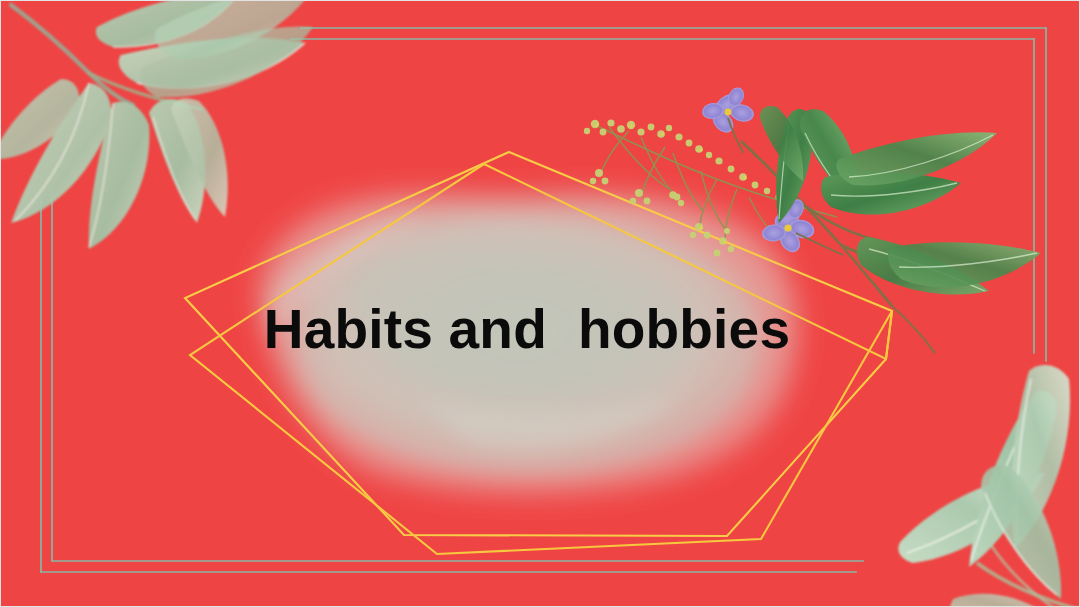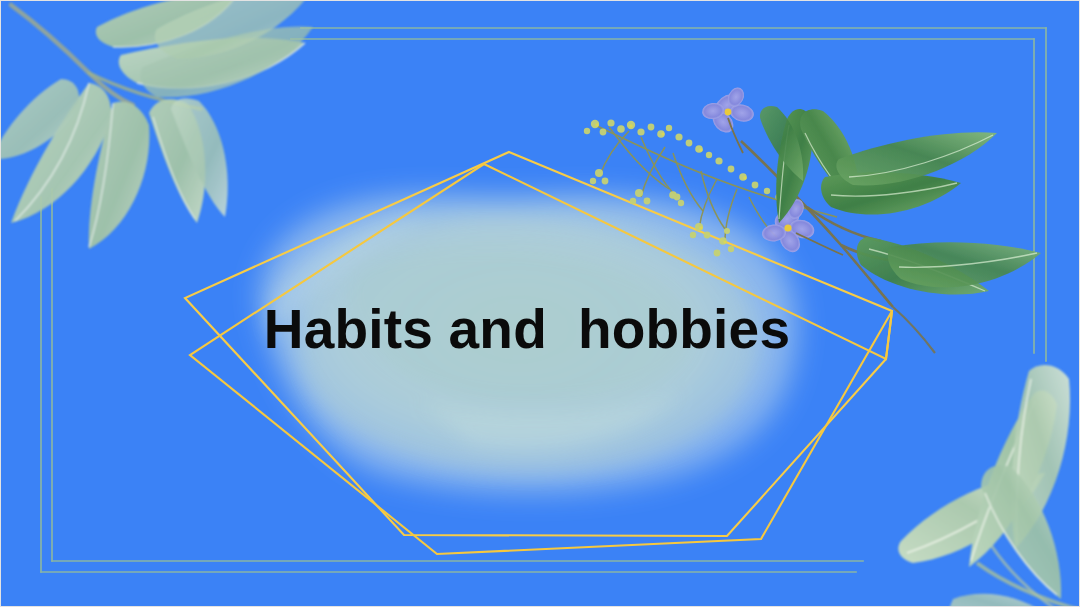--- a/index.html
+++ b/index.html
@@ -8,21 +8,21 @@
     background: #ffffff;
   }
   body {
     font-family: "Liberation Sans", sans-serif;
   }
 
   #slide {
     position: relative;
     width: 1080px;
     height: 607px;
-    background: #3b82f6;
+    background: #ef4444;
     overflow: hidden;
     box-sizing: border-box;
     border: 1px solid #e3e3e3;
   }
 
   
   .layer {
     position: absolute;
     left: 0;
     top: 0;

